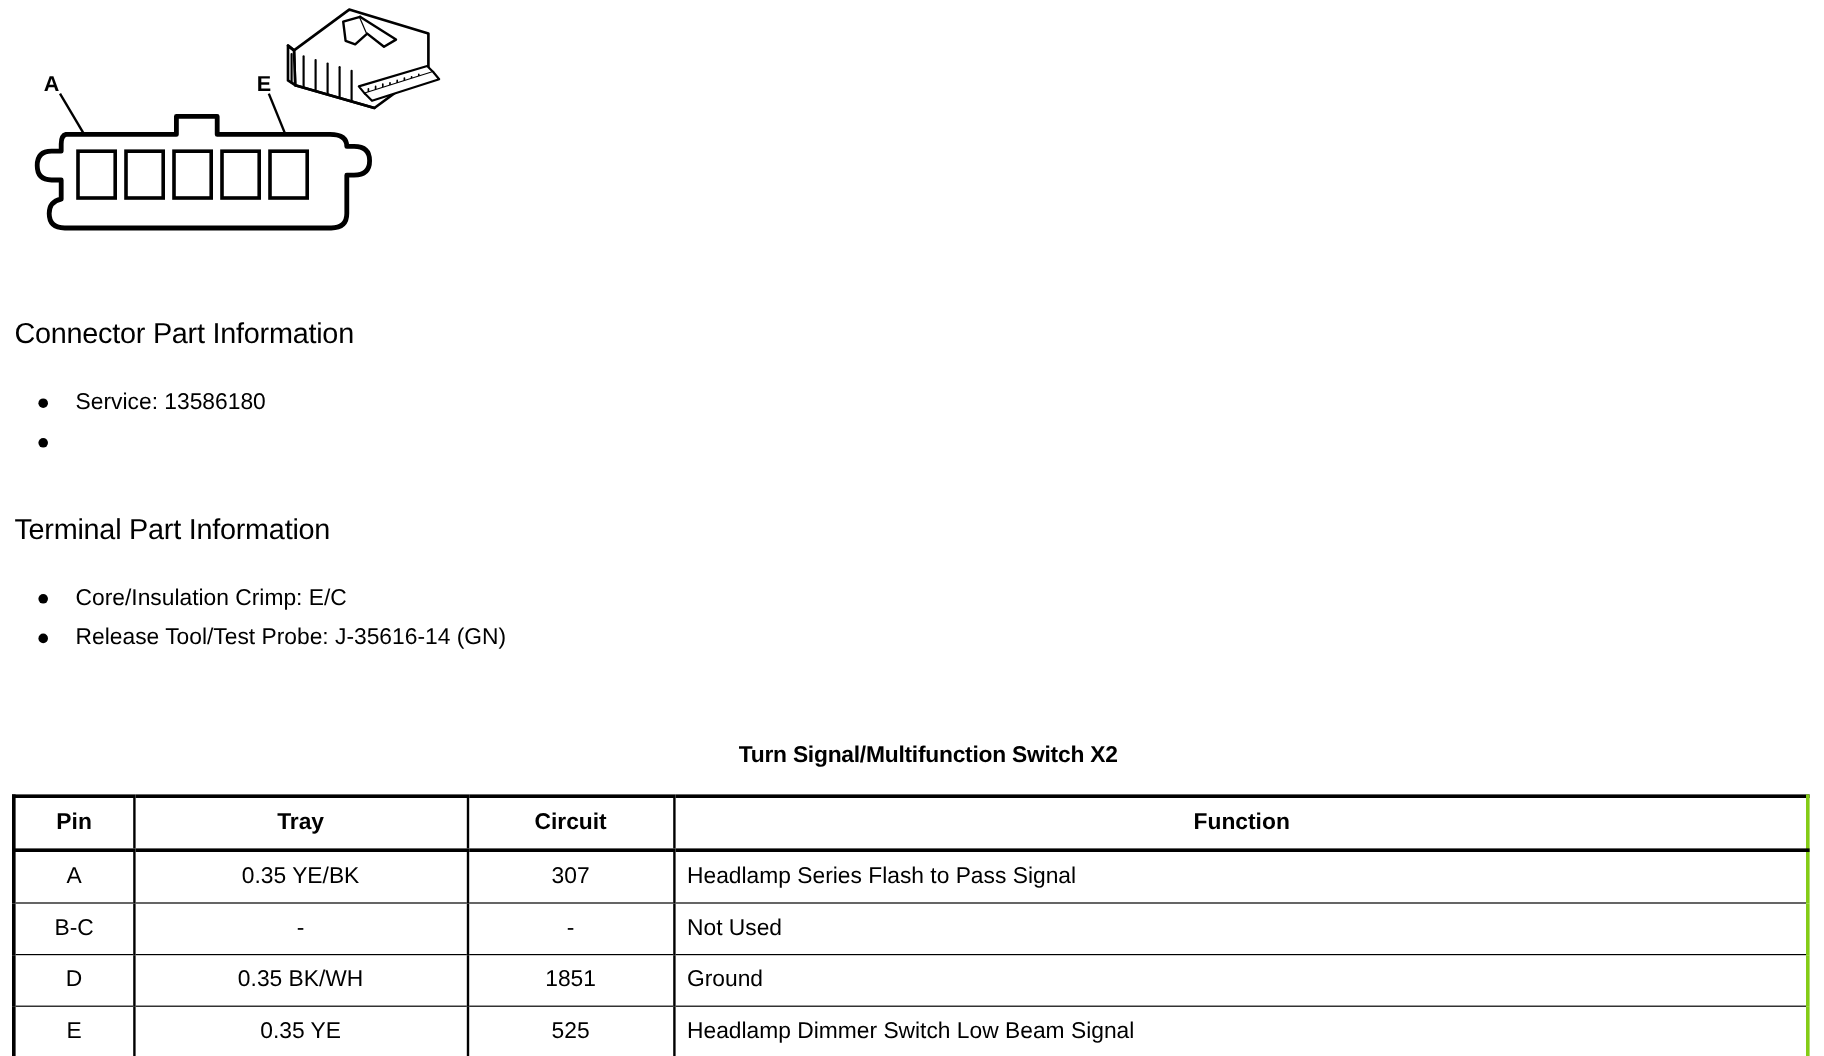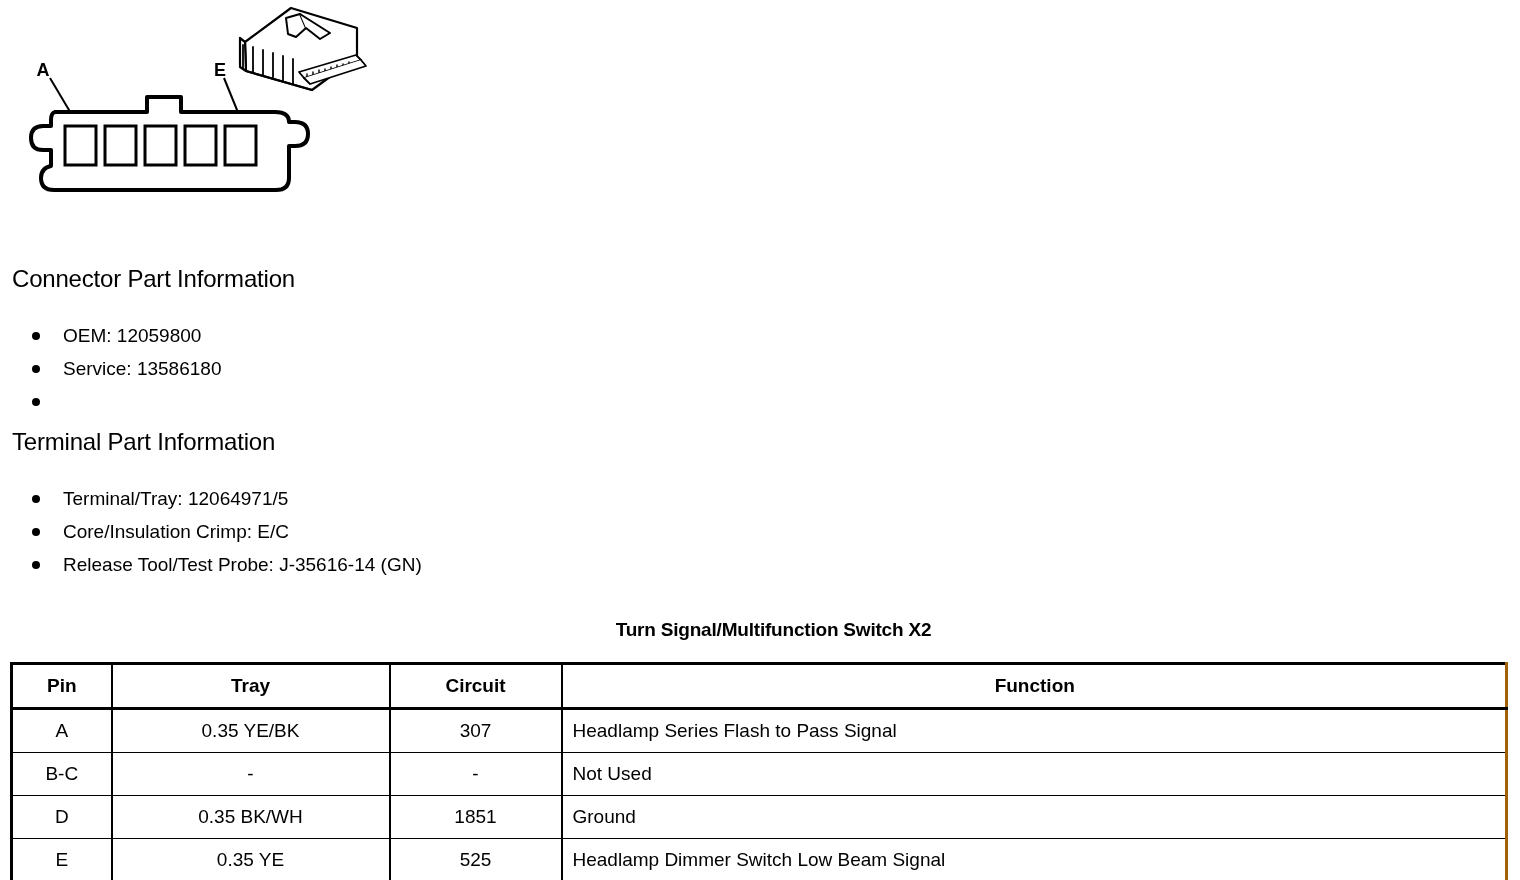--- a/index.html
+++ b/index.html
@@ -119,21 +119,21 @@
   }
   #pinout-table th.cell-function,
   #pinout-table td.cell-function {
     text-align: left;
     padding-left: 10px;
   }
   #pinout-table th.cell-function { text-align: center; }
   #pinout-table th:first-child,
   #pinout-table td:first-child { border-left: 3px solid #000; }
   #pinout-table th:last-child,
-  #pinout-table td:last-child  { border-right: 3px solid #a16207; }
+  #pinout-table td:last-child  { border-right: 3px solid #84cc16; }
 </style>
 </head>
 <body>
 
 <div id="connector-illustration">
   <svg width="400" height="225" viewBox="0 0 400 225" xmlns="http://www.w3.org/2000/svg">
 
     <g fill="none" stroke="#000" stroke-width="2.2" stroke-linejoin="round" stroke-linecap="round">
       <path d="M245 42 L291 8 L357 28 L357 57 L312 90 L246 71 Z" fill="#fff"></path>
       <path d="M245 42 L246 71 L240 67 L240 38 Z" fill="#fff"></path>
@@ -196,38 +196,30 @@
       <rect x="225" y="126" width="31" height="39"></rect>
     </g>
   </svg>
 </div>
 
 <div class="section-heading" id="connector-part-heading">Connector Part Information</div>
 
 <ul class="bullet-list" id="connector-part-list">
   <li>
     <span class="bullet-dot"></span>
-    <span>OEM: 12059800</span>
-  </li>
-  <li>
-    <span class="bullet-dot"></span>
     <span>Service: 13586180</span>
   </li>
   <li>
     <span class="bullet-dot"></span>
   </li>
 </ul>
 
 <div class="section-heading" id="terminal-part-heading">Terminal Part Information</div>
 
 <ul class="bullet-list" id="terminal-part-list">
-  <li>
-    <span class="bullet-dot"></span>
-    <span>Terminal/Tray: 12064971/5</span>
-  </li>
   <li>
     <span class="bullet-dot"></span>
     <span>Core/Insulation Crimp: E/C</span>
   </li>
   <li>
     <span class="bullet-dot"></span>
     <span>Release Tool/Test Probe: J-35616-14 (GN)</span>
   </li>
 </ul>
 

